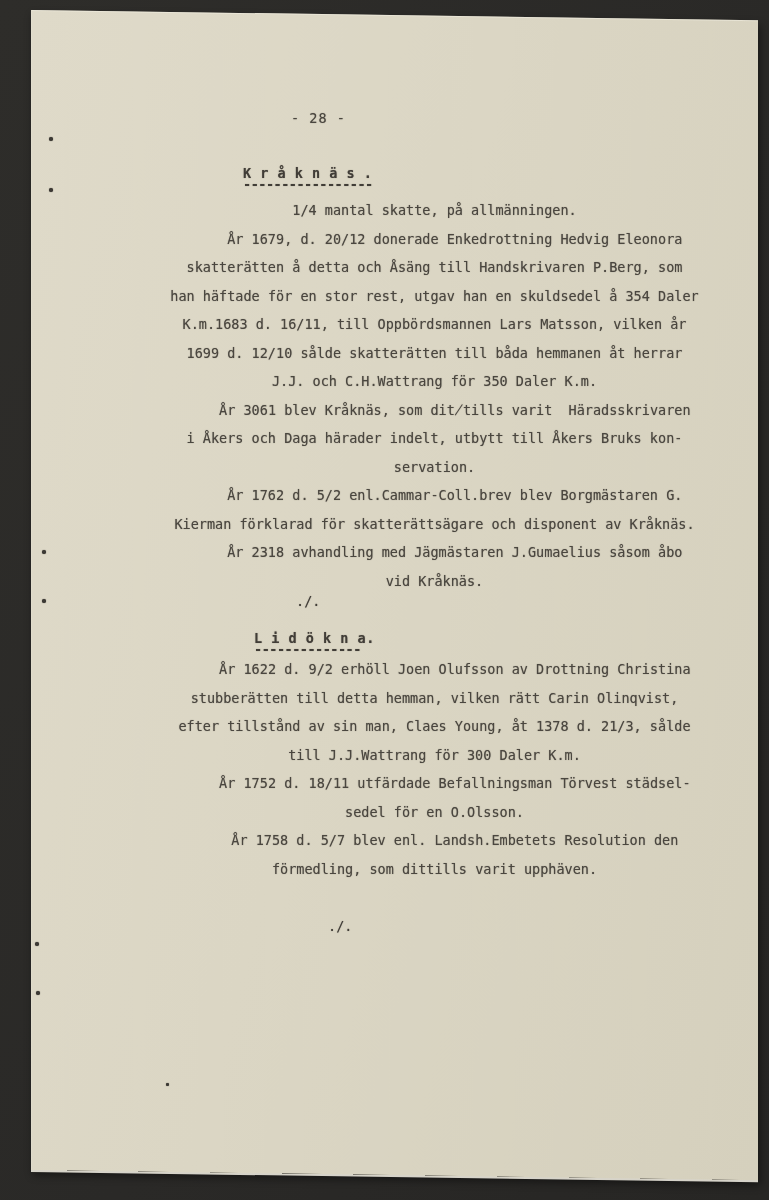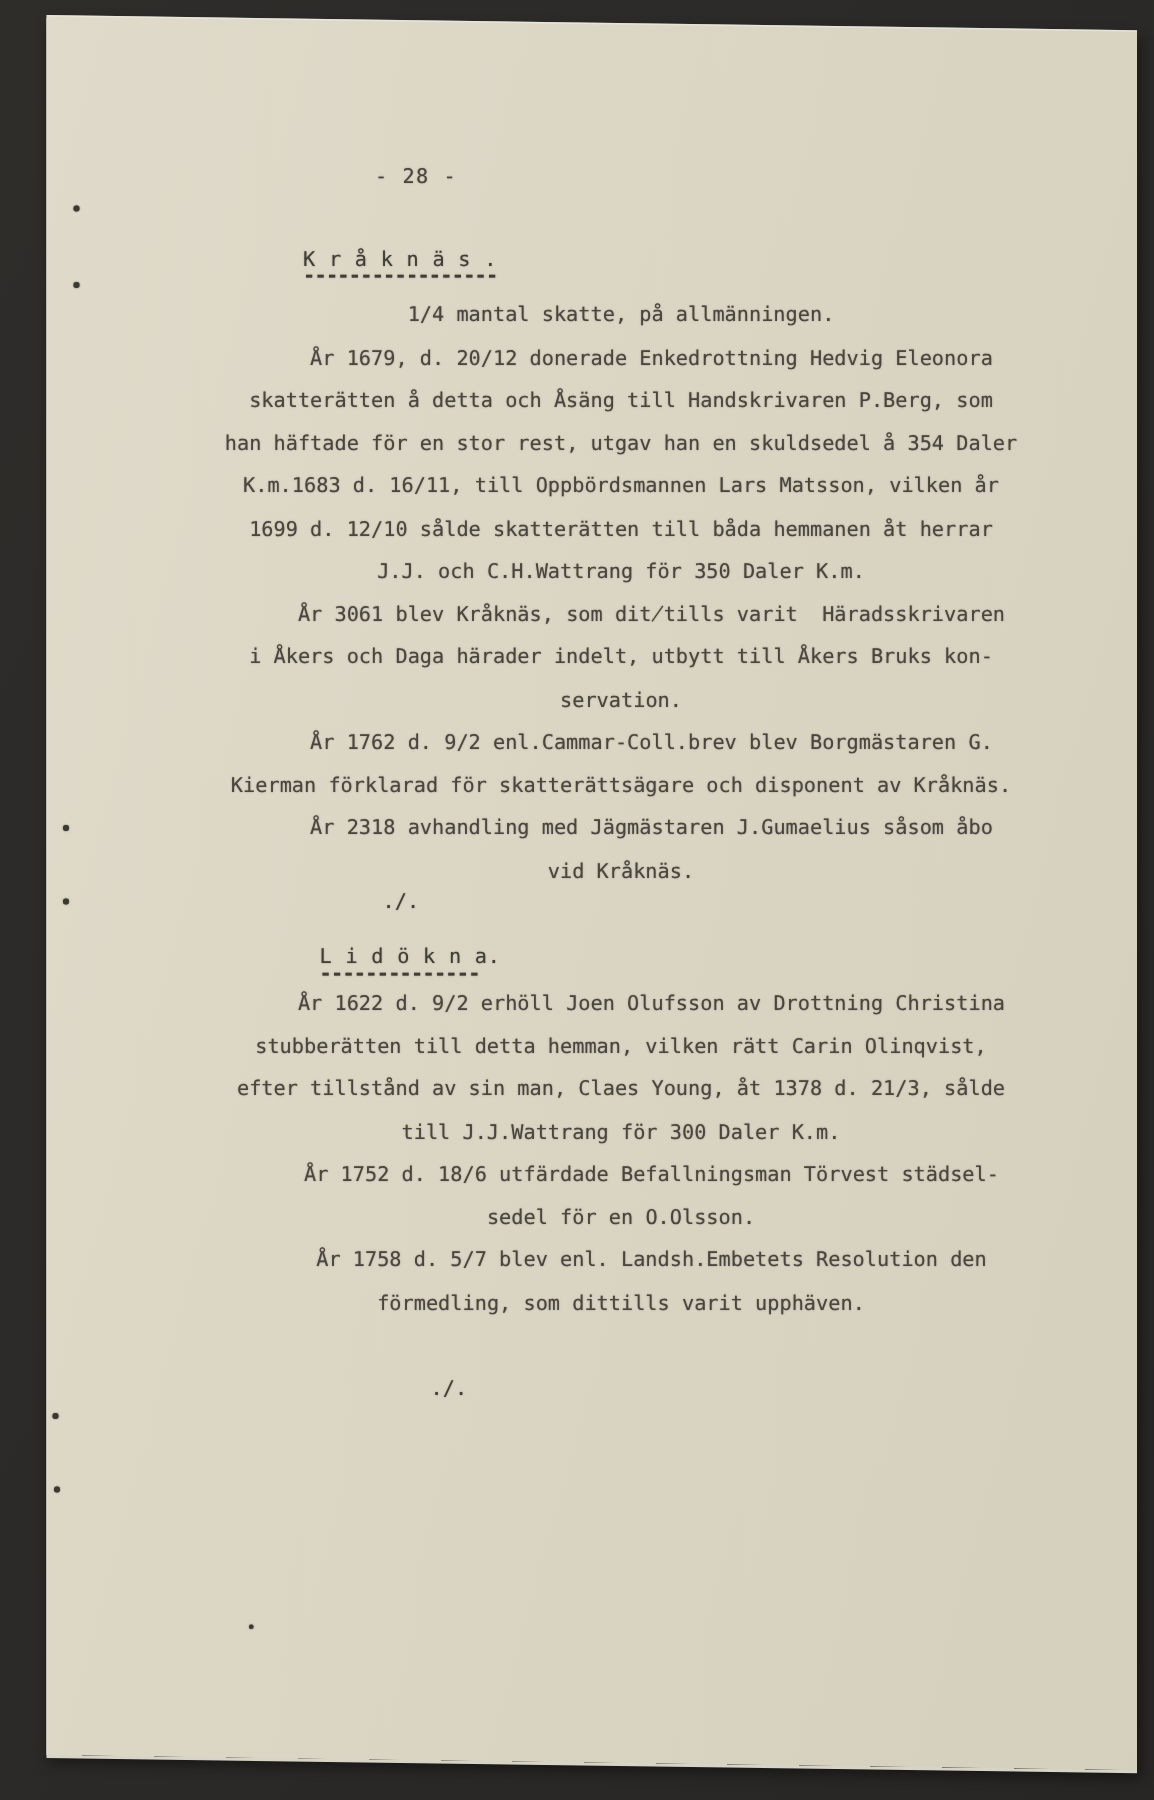--- a/index.html
+++ b/index.html
@@ -29,30 +29,30 @@
     transform: skewY(0.8deg);
     transform-origin: top left;
     border-top: 1px solid rgba(246,243,231,0.55);
     border-left: 1px solid rgba(246,243,231,0.35);
     box-shadow: 0 2px 0 rgba(248,245,233,0.85), 2px 5px 9px rgba(0,0,0,0.45);
   }
   .content {
     position: absolute;
     left: 31px; top: 10px;
     width: 727px; height: 1160px;
-    padding: 94px 30px 0 69px;
+    padding: 94px 30px 0 110px;
     color: var(--ink);
     font-size: 13.5px;
     line-height: 28.5px;
     text-shadow: 0 0 1px rgba(64,60,52,0.55);
   }
   .pagenum { margin-left: 150px; letter-spacing: 1px; }
   .heading {
     color: var(--ink-dark);
-    font-weight: normal;
+    font-weight: bold;
     letter-spacing: 0.5px;
     white-space: pre;
   }
   .h1 { margin-left: 102px; margin-top: 26px; }
   .h2 { margin-left: 113px; margin-top: 8px; }
   .underline {
     margin-left: 102px;
     margin-top: -9px;
     line-height: 12px;
     letter-spacing: -0.5px;
@@ -101,35 +101,35 @@
     <p class="para intro">1/4 mantal skatte, på allmänningen.</p>
     <p class="para">     År 1679, d. 20/12 donerade Enkedrottning Hedvig Eleonora
 skatterätten å detta och Åsäng till Handskrivaren P.Berg, som
 han häftade för en stor rest, utgav han en skuldsedel å 354 Daler
 K.m.1683 d. 16/11, till Oppbördsmannen Lars Matsson, vilken år
 1699 d. 12/10 sålde skatterätten till båda hemmanen åt herrar
 J.J. och C.H.Wattrang för 350 Daler K.m.</p>
     <p class="para">     År 3061 blev Kråknäs, som dit̸tills varit  Häradsskrivaren
 i Åkers och Daga härader indelt, utbytt till Åkers Bruks kon-
 servation.</p>
-    <p class="para">     År 1762 d. 9/2 enl.Cammar-Coll.brev blev Borgmästaren G.
+    <p class="para">     År 1762 d. 5/2 enl.Cammar-Coll.brev blev Borgmästaren G.
 Kierman förklarad för skatterättsägare och disponent av Kråknäs.</p>
     <p class="para">     År 2318 avhandling med Jägmästaren J.Gumaelius såsom åbo
 vid Kråknäs.</p>
 
     <div class="divider d1">./.</div>
 
     <div class="heading h2">L i d ö k n a.</div>
     <div class="underline u2">--------------</div>
 
     <p class="para">     År 1622 d. 9/2 erhöll Joen Olufsson av Drottning Christina
 stubberätten till detta hemman, vilken rätt Carin Olinqvist,
 efter tillstånd av sin man, Claes Young, åt 1378 d. 21/3, sålde
 till J.J.Wattrang för 300 Daler K.m.</p>
-    <p class="para">     År 1752 d. 18/6 utfärdade Befallningsman Törvest städsel-
+    <p class="para">     År 1752 d. 18/11 utfärdade Befallningsman Törvest städsel-
 sedel för en O.Olsson.</p>
     <p class="para">     År 1758 d. 5/7 blev enl. Landsh.Embetets Resolution den
 förmedling, som dittills varit upphäven.</p>
 
     <div class="divider d2">./.</div>
 
   </div>
 </div>
 
 </body></html>

